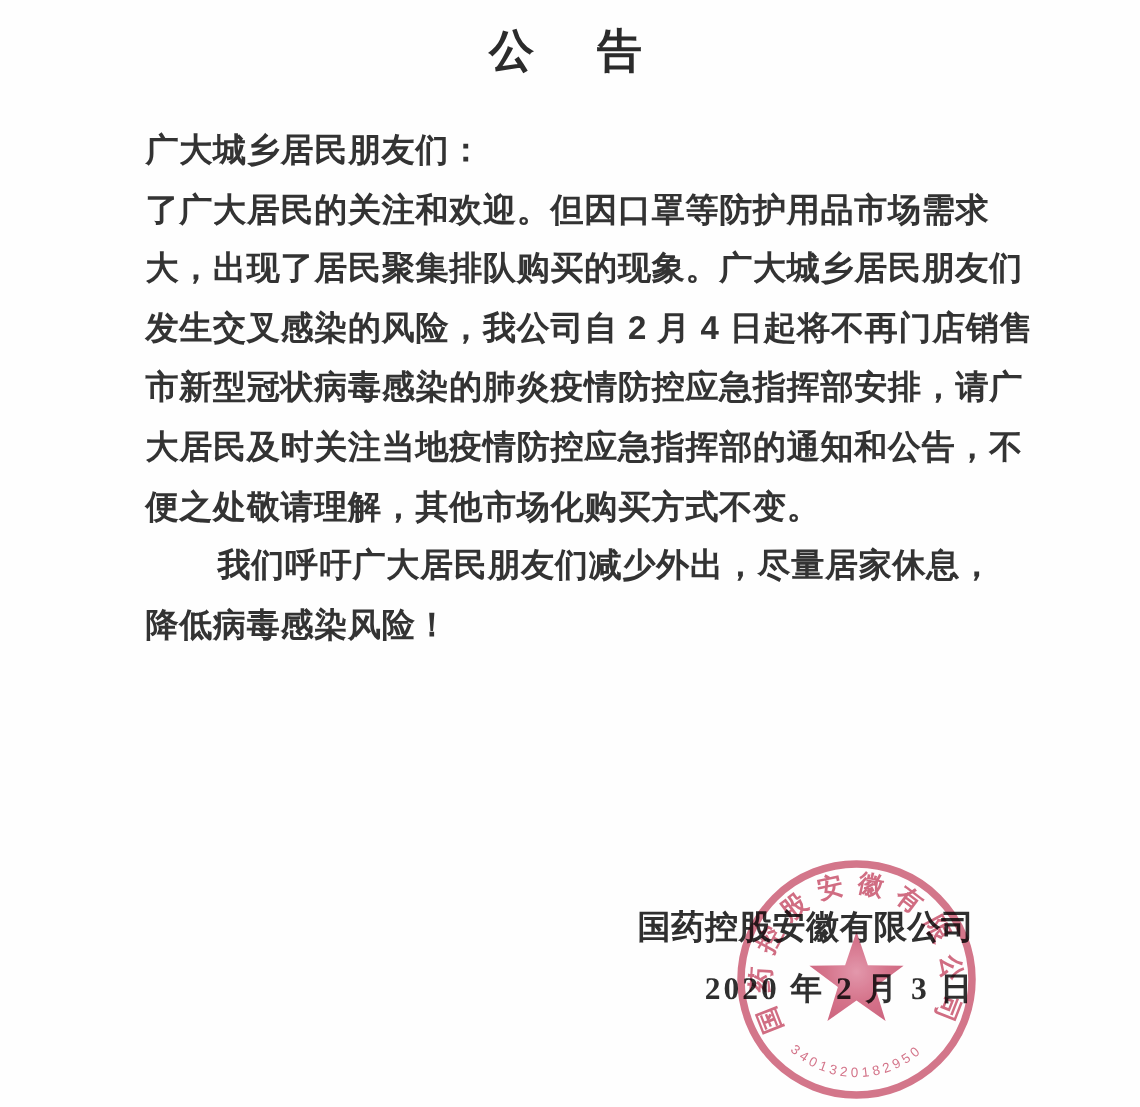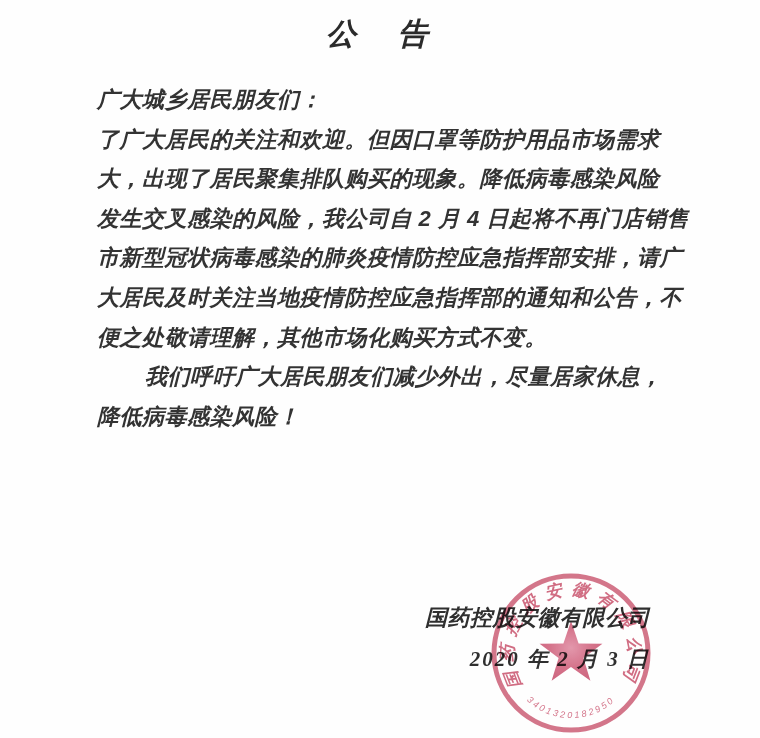--- a/index.html
+++ b/index.html
@@ -6,21 +6,20 @@
   body{
     width:760px;height:738px;
     background:#f4f4f4;
     font-family:"Liberation Sans", sans-serif;
   }
   .page{
     position:relative;
     width:760px;height:738px;
     background:#fefefe;
     overflow:hidden;
-    font-style:italic;
     --seal-color:#c64663;
     --text-color:#333333;
   }
   .title{
     position:absolute;
     top:14px;left:0;width:760px;
     text-align:center;
     font-size:30px;
     font-weight:bold;
     letter-spacing:6px;
@@ -102,21 +101,21 @@
 </head>
 <body>
 
 <div class="page" style="--seal-color: #c64663; --text-color: #333333; background: rgb(254, 254, 254);">
 
   <div class="title">公　告</div>
 
   <div class="body-text">
       <div class="line">广大城乡居民朋友们：</div>
       <div class="line">了广大居民的关注和欢迎。但因口罩等防护用品市场需求</div>
-      <div class="line">大，出现了居民聚集排队购买的现象。降低病毒感染风险</div>
+      <div class="line">大，出现了居民聚集排队购买的现象。广大城乡居民朋友们</div>
       <div class="line">发生交叉感染的风险，我公司自 2 月 4 日起将不再门店销售</div>
       <div class="line">市新型冠状病毒感染的肺炎疫情防控应急指挥部安排，请广</div>
       <div class="line">大居民及时关注当地疫情防控应急指挥部的通知和公告，不</div>
       <div class="line">便之处敬请理解，其他市场化购买方式不变。</div>
       <div class="line indent">我们呼吁广大居民朋友们减少外出，尽量居家休息，</div>
       <div class="line">降低病毒感染风险！</div>
     </div>
 
   <div class="signature">
     <div class="company">国药控股安徽有限公司</div>

